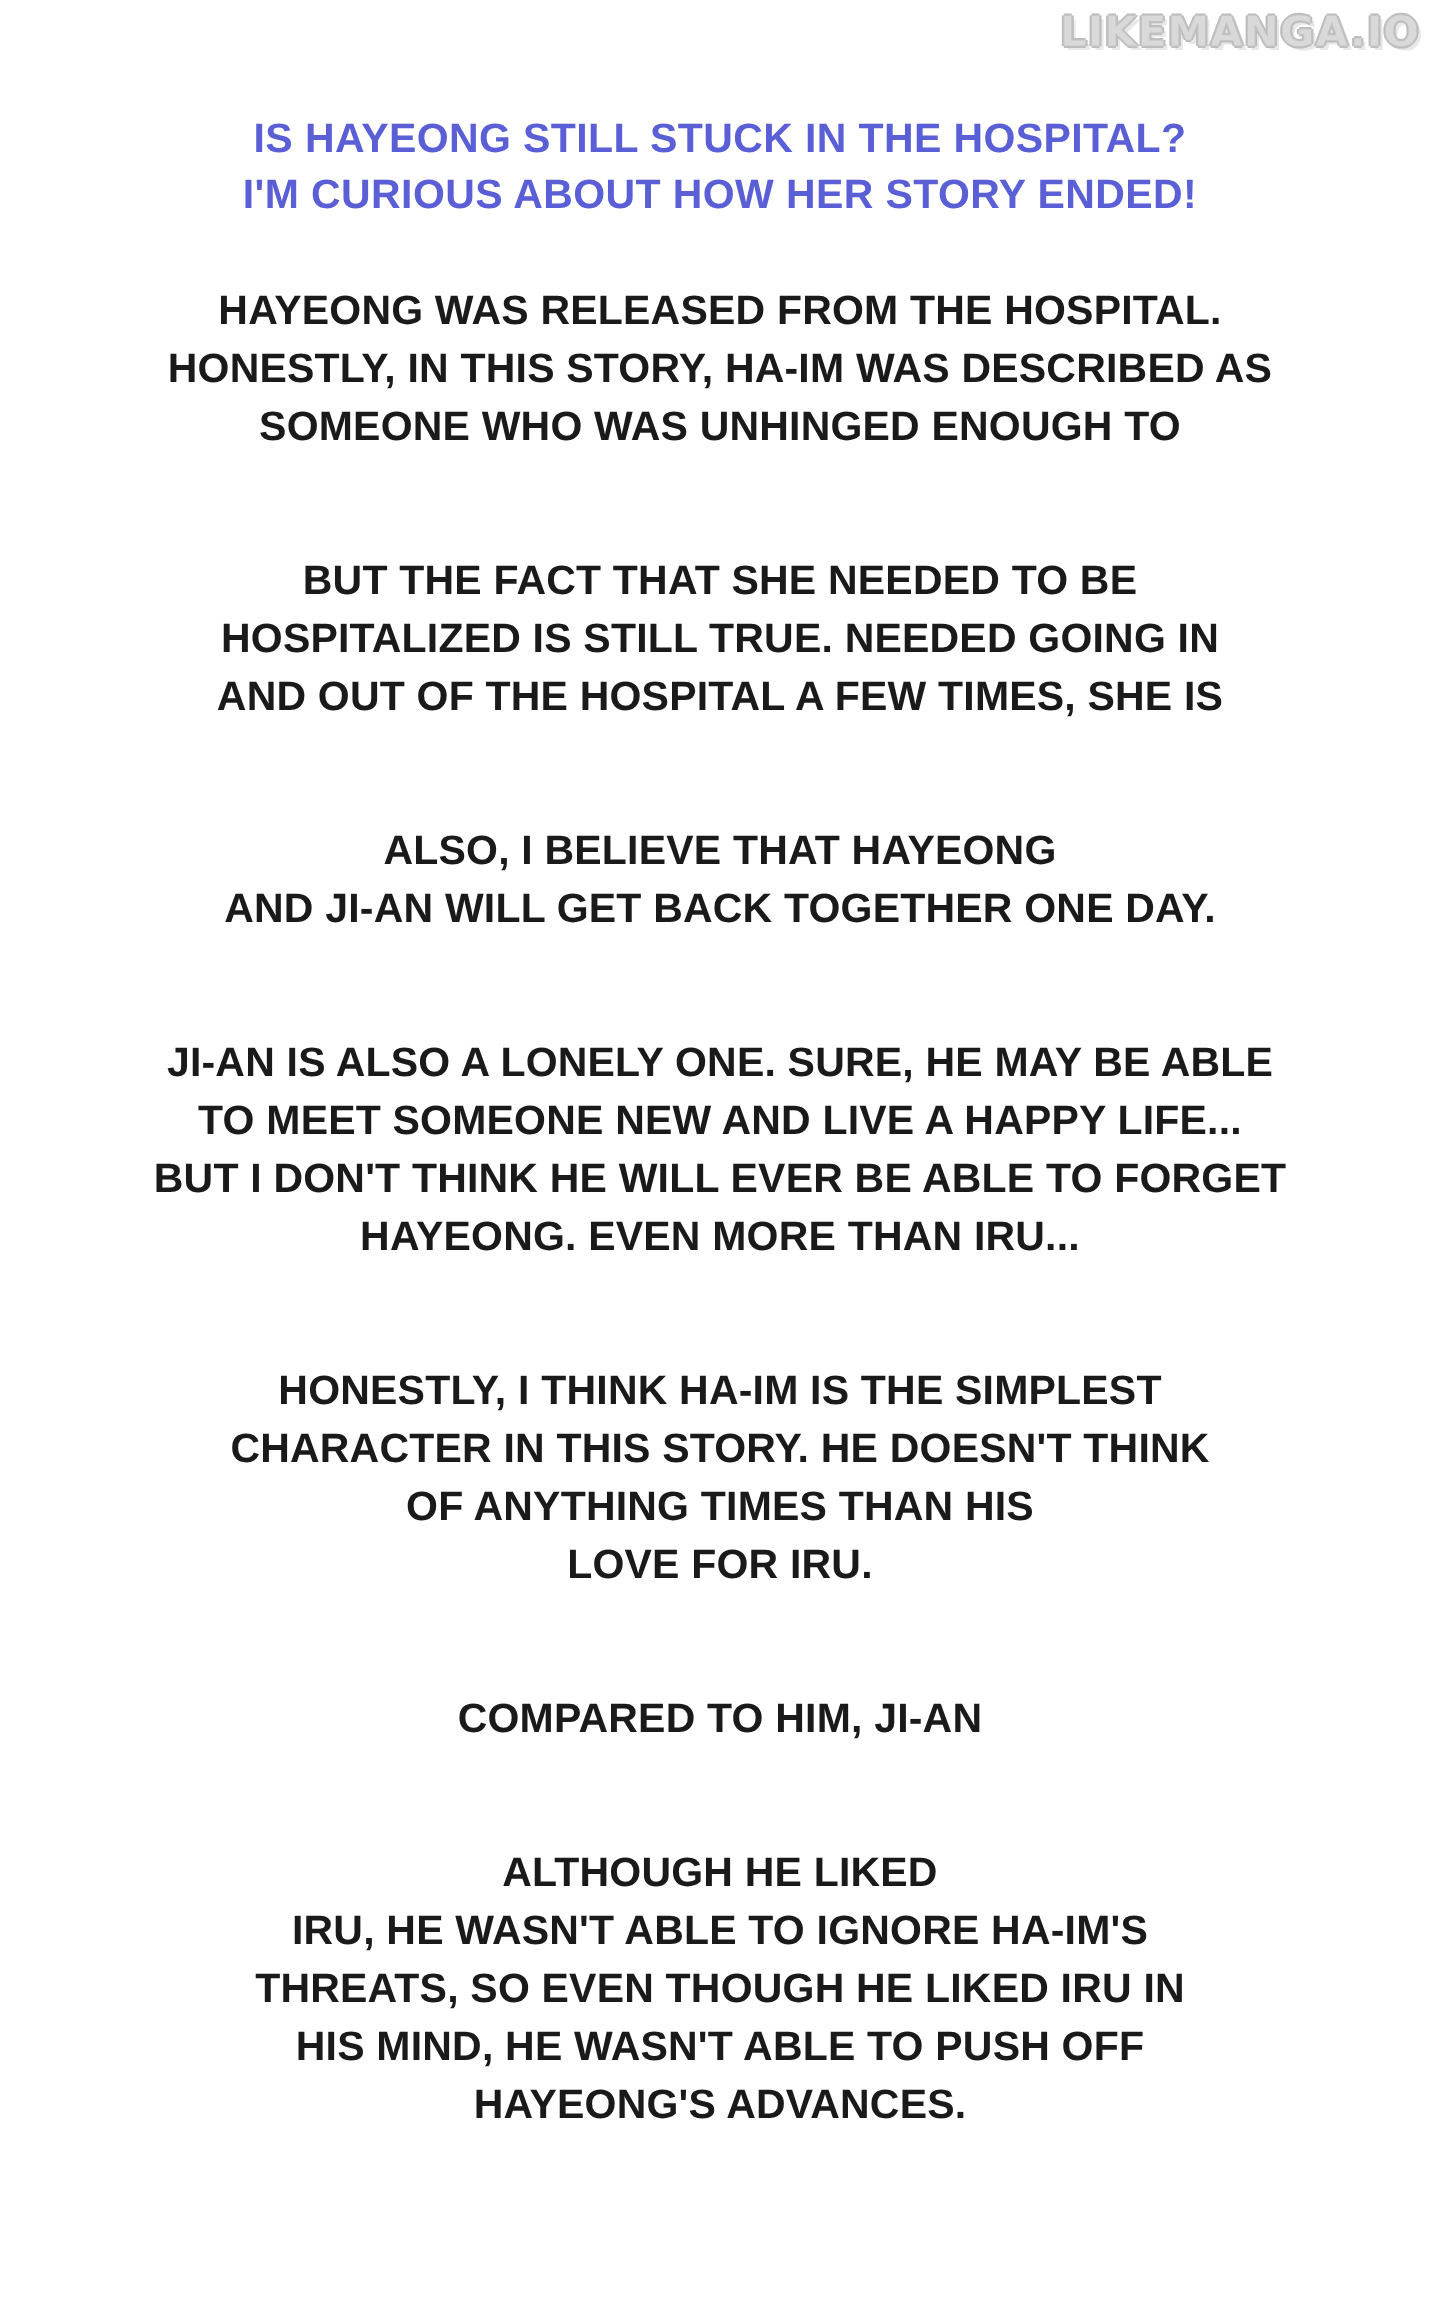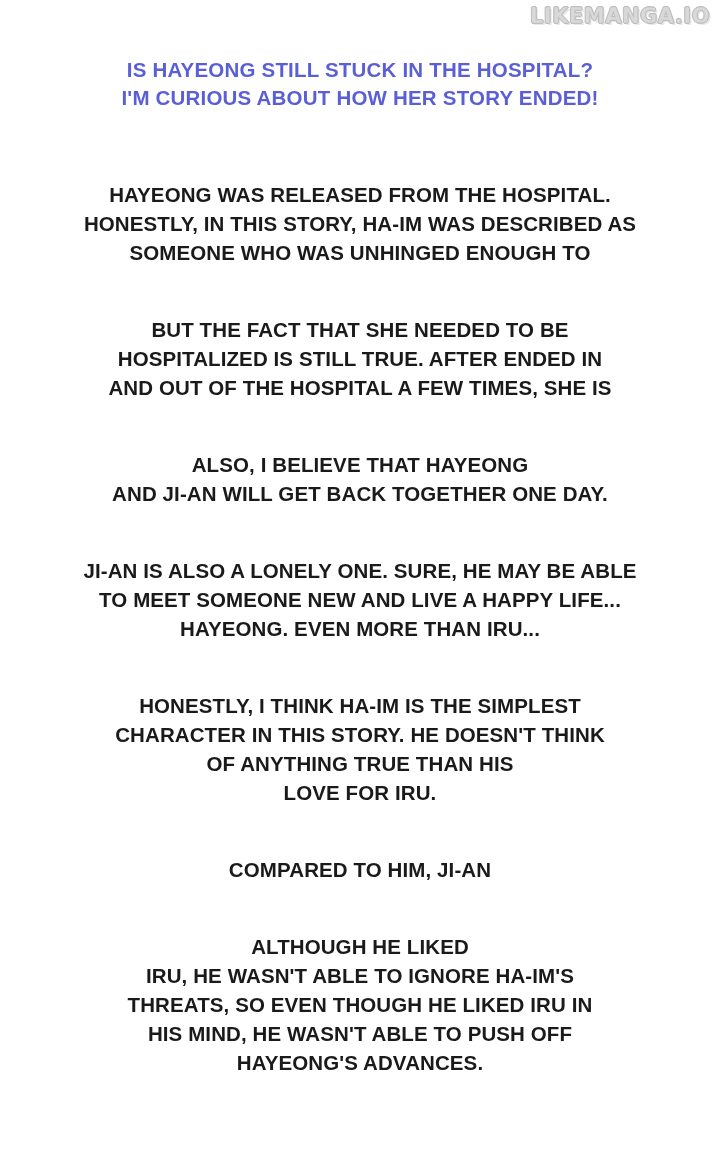--- a/index.html
+++ b/index.html
@@ -45,21 +45,21 @@
     left: 0;
     width: 720px;
     text-align: center;
   }
   .question {
     color: #5b5fd6;
     font-weight: bold;
     font-size: 20.5px;
     line-height: 28px;
     letter-spacing: 0.2px;
-    margin: 0 0 68px 0;
+    margin: 0 0 29px 0;
     padding: 0 40px;
   }
   .para {
     color: #1a1a1a;
     font-weight: bold;
     font-size: 20.5px;
     line-height: 29px;
     letter-spacing: 0.1px;
     margin: 0 0 48px 0;
     padding: 0 38px;
@@ -87,39 +87,40 @@
     </div>
 
     <div class="para">
       <span class="line">HAYEONG WAS RELEASED FROM THE HOSPITAL.</span>
       <span class="line">HONESTLY, IN THIS STORY, HA-IM WAS DESCRIBED AS</span>
       <span class="line">SOMEONE WHO WAS UNHINGED ENOUGH TO</span>
     </div>
 
     <div class="para">
       <span class="line">BUT THE FACT THAT SHE NEEDED TO BE</span>
-      <span class="line">HOSPITALIZED IS STILL TRUE. AFTER ENDED IN</span>
+      <span class="line">HOSPITALIZED IS STILL TRUE. NEEDED GOING IN</span>
       <span class="line">AND OUT OF THE HOSPITAL A FEW TIMES, SHE IS</span>
     </div>
 
     <div class="para">
       <span class="line">ALSO, I BELIEVE THAT HAYEONG</span>
       <span class="line">AND JI-AN WILL GET BACK TOGETHER ONE DAY.</span>
     </div>
 
     <div class="para">
       <span class="line">JI-AN IS ALSO A LONELY ONE. SURE, HE MAY BE ABLE</span>
       <span class="line">TO MEET SOMEONE NEW AND LIVE A HAPPY LIFE...</span>
+      <span class="line">BUT I DON'T THINK HE WILL EVER BE ABLE TO FORGET</span>
       <span class="line">HAYEONG. EVEN MORE THAN IRU...</span>
     </div>
 
     <div class="para">
       <span class="line">HONESTLY, I THINK HA-IM IS THE SIMPLEST</span>
       <span class="line">CHARACTER IN THIS STORY. HE DOESN'T THINK</span>
-      <span class="line">OF ANYTHING TRUE THAN HIS</span>
+      <span class="line">OF ANYTHING TIMES THAN HIS</span>
       <span class="line">LOVE FOR IRU.</span>
     </div>
 
     <div class="para">
       <span class="line">COMPARED TO HIM, JI-AN</span>
     </div>
 
     <div class="para">
       <span class="line">ALTHOUGH HE LIKED</span>
       <span class="line">IRU, HE WASN'T ABLE TO IGNORE HA-IM'S</span>

